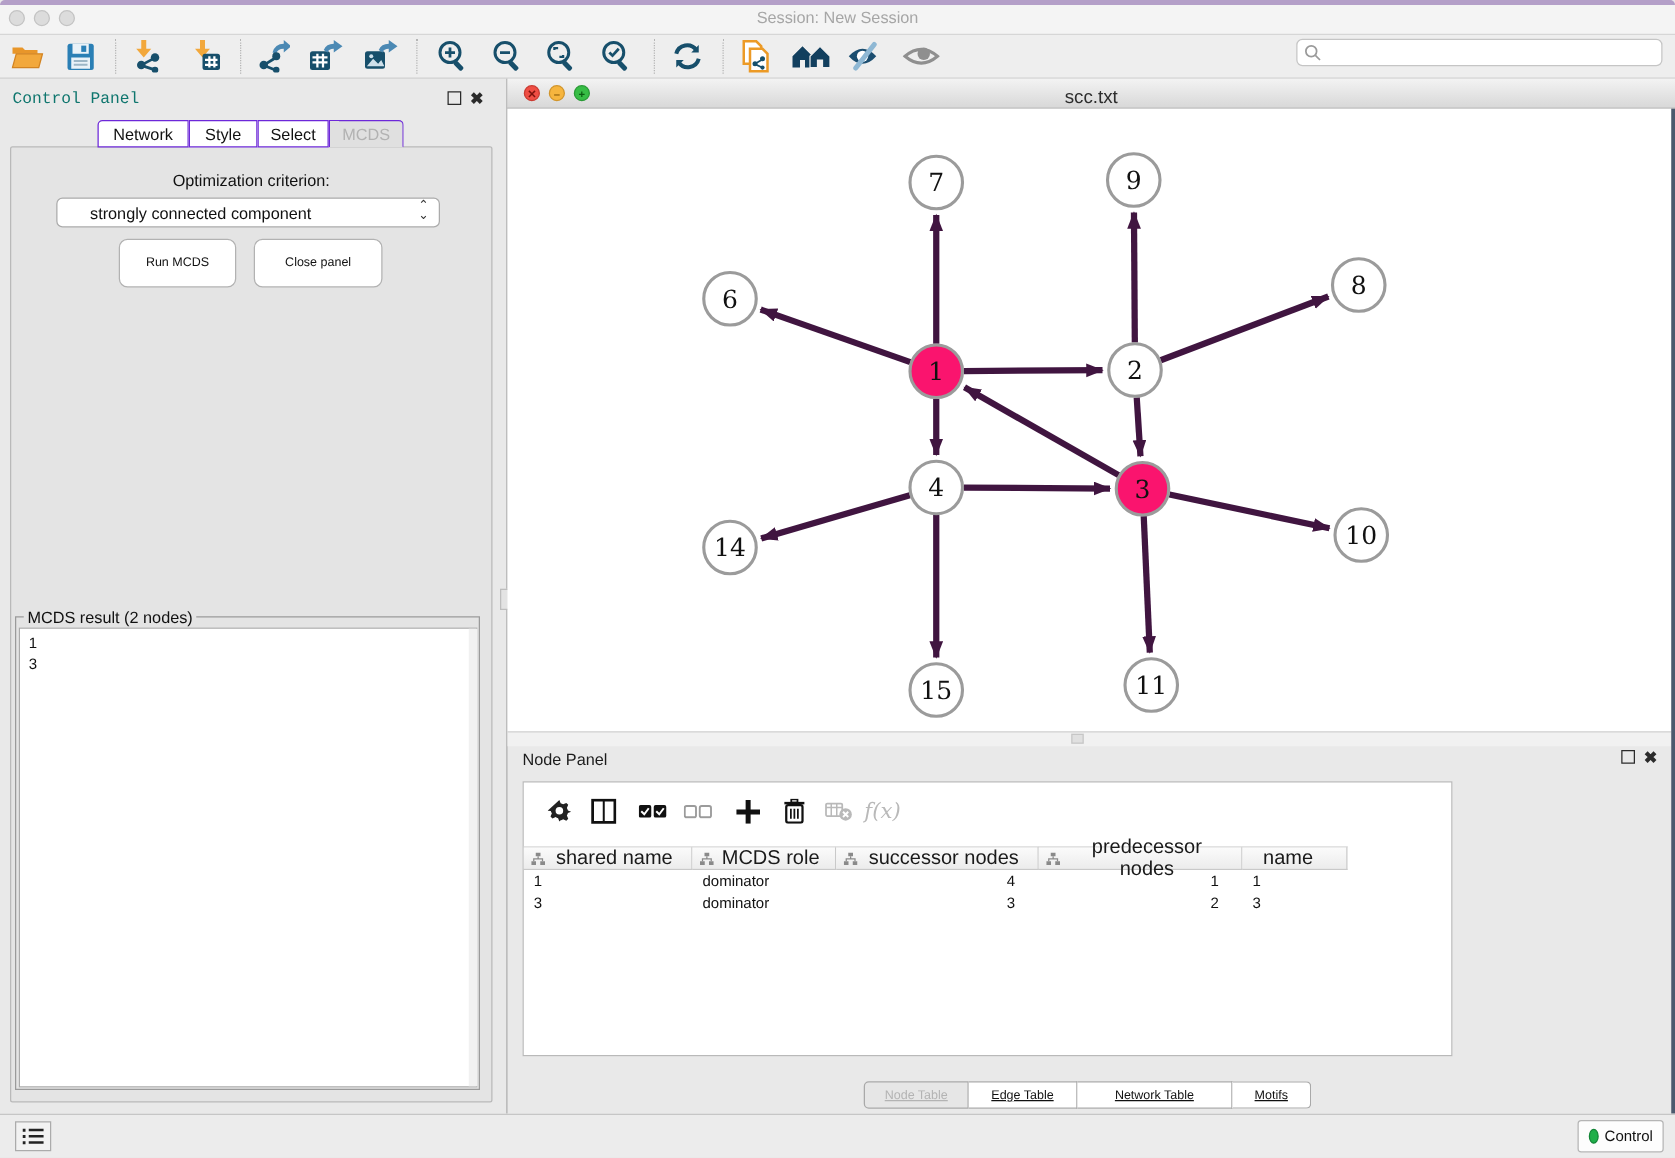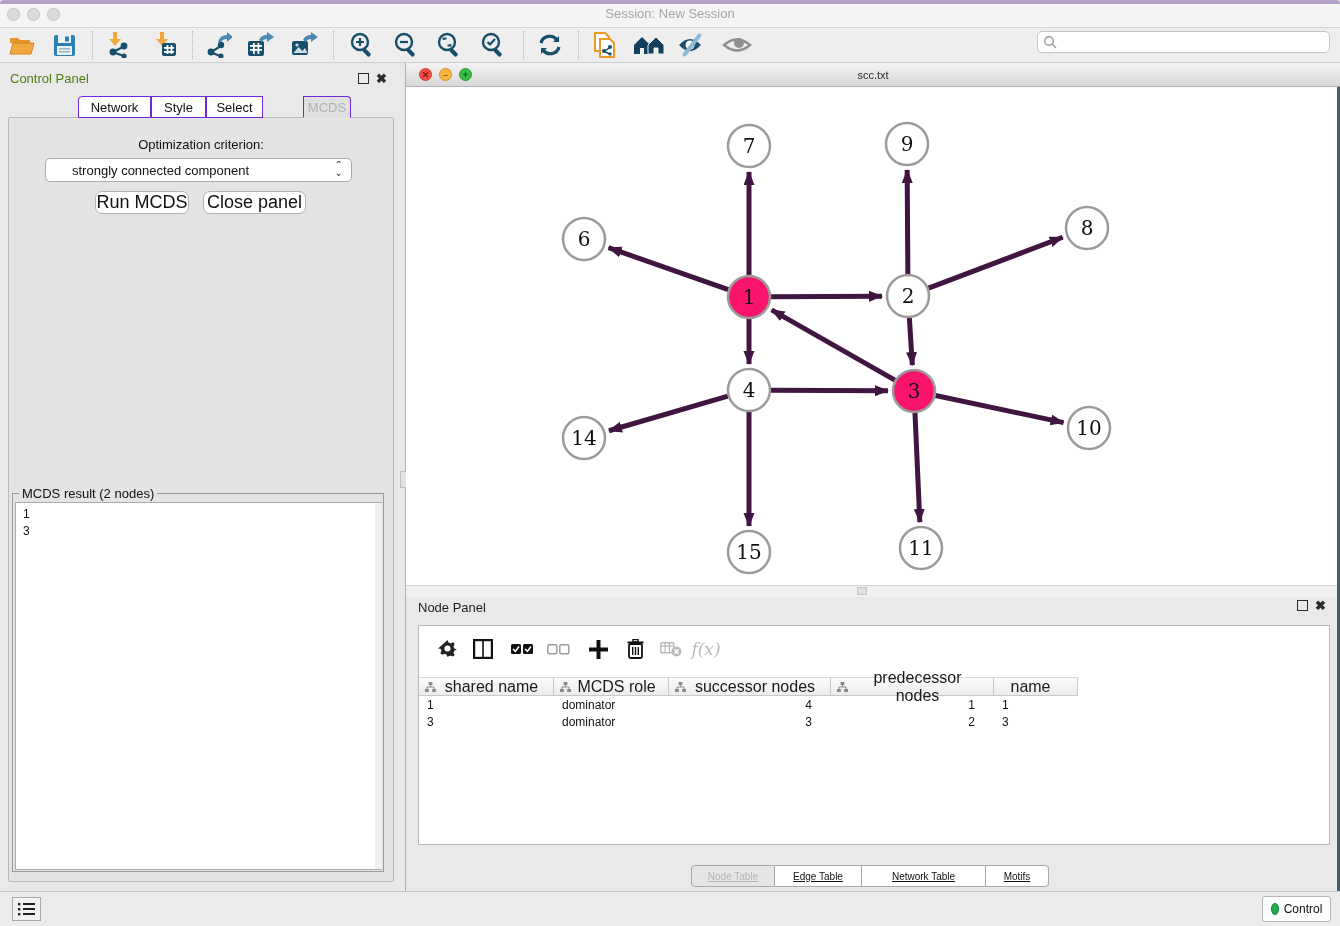--- a/index.html
+++ b/index.html
@@ -14,62 +14,62 @@
   #main-title { left:0; top:6px; width:1340px; text-align:center; font-size:13px; color:#a6a6a6; }
 
   
   #toolbar { left:0; top:28px; width:1340px; height:35px; background:#eeeeee; border-bottom:1px solid #cfcfcf; }
   .tb-icon { top:30px; width:34px; height:30px; display:flex; align-items:center; justify-content:center; }
   .tb-sep { top:31px; width:1px; height:28px; border-left:1px dotted #b5b5b5; }
   #search-box { left:1037px; top:31px; width:293px; height:22px; background:#fff; border:1px solid #c5c5c5; border-radius:5px; display:flex; align-items:center; padding-left:5px; }
   #search-input { border:none; outline:none; flex:1; font-size:12px; background:transparent; height:18px; }
 
   
-  #cp-title { left:10px; top:71px; font-size:13px; color:#4d7c0f; }
+  #cp-title { left:10px; top:71px; font-size:13px; color:#0f766e;font-family:Liberation Mono, monospace; }
   .panel-btns { display:flex; gap:7px; align-items:center; }
   #cp-btns { left:358px; top:73px; }
   #tp-btns { left:1297px; top:600px; }
   .float-glyph { width:11px; height:11px; border:1.5px solid #2b2b2b; display:inline-block; }
   .close-glyph { font-size:13px; font-weight:bold; color:#2b2b2b; line-height:11px; }
   #cp-body { left:8px; top:117px; width:386px; height:765px; background:#e4e4e4; border:1px solid #b9b9b9; border-radius:2px; }
   .cp-tab { top:96px; height:22px; border:1px solid #6d28d9; background:#fff; font-size:13px; color:#111;
             display:flex; align-items:center; justify-content:center; z-index:5; }
   .cp-tab.first { border-radius:4px 0 0 0; }
   .cp-tab.last  { border-radius:0 4px 0 0; }
   .cp-tab.selected { background:#e0e0e0; color:#b2b2b2; border-bottom-color:#e0e0e0; }
   #opt-label { left:8px; top:137px; width:386px; text-align:center; font-size:13px; color:#111; }
   #opt-select { left:45px; top:158px; width:307px; height:24px; background:#fff; border:1px solid #ababab; border-radius:5px;
                 display:flex; align-items:center; font-size:13px; color:#111; padding-left:26px; }
   #opt-stepper { position:absolute; right:8px; top:1px; display:flex; flex-direction:column; line-height:10px; font-size:10px; color:#333; }
-  .cp-button { top:191px; height:23px; background:#fff; border:1px solid #b2b2b2; border-radius:7px; font-size:18px; color:#111;
+  .cp-button { top:191px; height:39px; background:#fff; border:1px solid #b2b2b2; border-radius:7px; font-size:10px; color:#111;
                display:flex; align-items:center; justify-content:center; }
   #mcds-fieldset { left:12px; top:493px; width:372px; height:379px; border:1px solid #9a9a9a; background:transparent; }
   #mcds-legend { position:absolute; left:6px; top:-8px; background:#e4e4e4; padding:0 3px; font-size:13px; color:#111; }
   #mcds-text { position:absolute; left:2px; top:8px; width:367px; height:368px; background:#fff; border:1px solid #aaa; font-size:12px; color:#111; padding:3px 0 0 7px; line-height:17px; white-space:pre; }
   #mcds-scroll { position:absolute; right:1px; top:9px; width:7px; height:366px; background:#f1f1f1; }
 
   
   #v-split { left:405px; top:63px; width:1px; height:828px; background:#aeaeae; }
   #v-grip { left:400px; top:471px; width:9px; height:17px; background:#e3e3e3; border:1px solid #bdbdbd; }
   #h-grip { left:857px; top:587px; width:10px; height:8px; background:#e0e0e0; border:1px solid #c6c6c6; }
 
   
   #net-titlebar { left:406px; top:63px; width:934px; height:24px; background:linear-gradient(#f3f3f3,#d8d8d8); border-bottom:1px solid #b3b3b3; }
-  #net-title { left:406px; top:69px; width:934px; text-align:center; font-size:11px; color:#2d2d2d; }
+  #net-title { left:406px; top:69px; width:934px; text-align:center; font-size:15px; color:#2d2d2d; }
   .tl { width:13px; height:13px; border-radius:50%; top:5px; display:flex; align-items:center; justify-content:center; font-size:9px; font-weight:bold; }
   #tl-close { left:13px; background:#ef4e44; border:1px solid #ca3b32; color:#7e120c; }
   #tl-min   { left:33px; background:#f6b53e; border:1px solid #d1952c; color:#8e5e09; }
   #tl-max   { left:53px; background:#37bd45; border:1px solid #2a9a36; color:#0b5e13; }
   #net-canvas { left:406px; top:87px; width:931px; height:498px; background:#fff; }
   #net-right-edge { left:1337px; top:87px; width:3px; height:804px; background:#4c5a6e; }
   #net-hscroll { left:406px; top:585px; width:931px; height:12px; background:#f1f1f1; border-top:1px solid #d2d2d2; }
 
   
   #tp-title { left:418px; top:600px; font-size:13px; color:#1c1c1c; }
-  #tp-box { left:418px; top:625px; width:912px; height:220px; background:#fff; border:1px solid #b9b9b9;text-decoration:underline; }
+  #tp-box { left:418px; top:625px; width:744px; height:220px; background:#fff; border:1px solid #b9b9b9;text-decoration:underline; }
   .tpi { position:absolute; top:9px; width:30px; height:28px; display:flex; align-items:center; justify-content:center; }
   #fx-icon { font-family:"DejaVu Serif", serif; font-style:italic; font-size:17px; color:#b9b9b9; }
   #tbl-header { position:absolute; left:0; top:51px; height:19px; display:flex; }
   .th { background:linear-gradient(#fbfbfb,#ececec); border-right:1px solid #c9c9c9; border-top:1px solid #d9d9d9; border-bottom:1px solid #c9c9c9;
         display:flex; align-items:center; font-size:16px; color:#1a1a1a; position:relative; }
   .th .th-label { flex:1; text-align:center; padding-right:10px; }
   .tr { position:absolute; left:0; height:17px; display:flex; font-size:12px; color:#111; }
   .td { display:flex; align-items:center; }
   #tbl-tabs { left:691px; top:865px; height:22px; display:flex; }
   .btab { height:22px; border:1px solid #a9a9a9; border-left-width:0; background:#fff; font-size:10px; color:#111;
@@ -264,21 +264,21 @@
 <div class="abs" id="cp-title">Control Panel</div>
 <div class="abs panel-btns" id="cp-btns">
   <span class="float-glyph"></span>
   <span class="close-glyph">✖</span>
 </div>
 <div class="abs" id="cp-body"></div>
 
 <div class="abs cp-tab first" style="left:78px; width:73px;">Network</div>
 <div class="abs cp-tab" style="left:151px; width:55px;">Style</div>
 <div class="abs cp-tab" style="left:206px; width:57px;">Select</div>
-<div class="abs cp-tab last selected" style="left:263px; width:48px;margin-left:40px;">MCDS</div>
+<div class="abs cp-tab last selected" style="left:263px; width:60px;">MCDS</div>
 
 <div class="abs" id="opt-label">Optimization criterion:</div>
 <div class="abs" id="opt-select">
   <span>strongly connected component</span>
   <span id="opt-stepper">
       <span>⌃</span>
       <span style="margin-top:-2px">⌄</span>
     </span>
 </div>
 <div class="abs cp-button" style="left:95px; width:94px;">Run MCDS</div>

